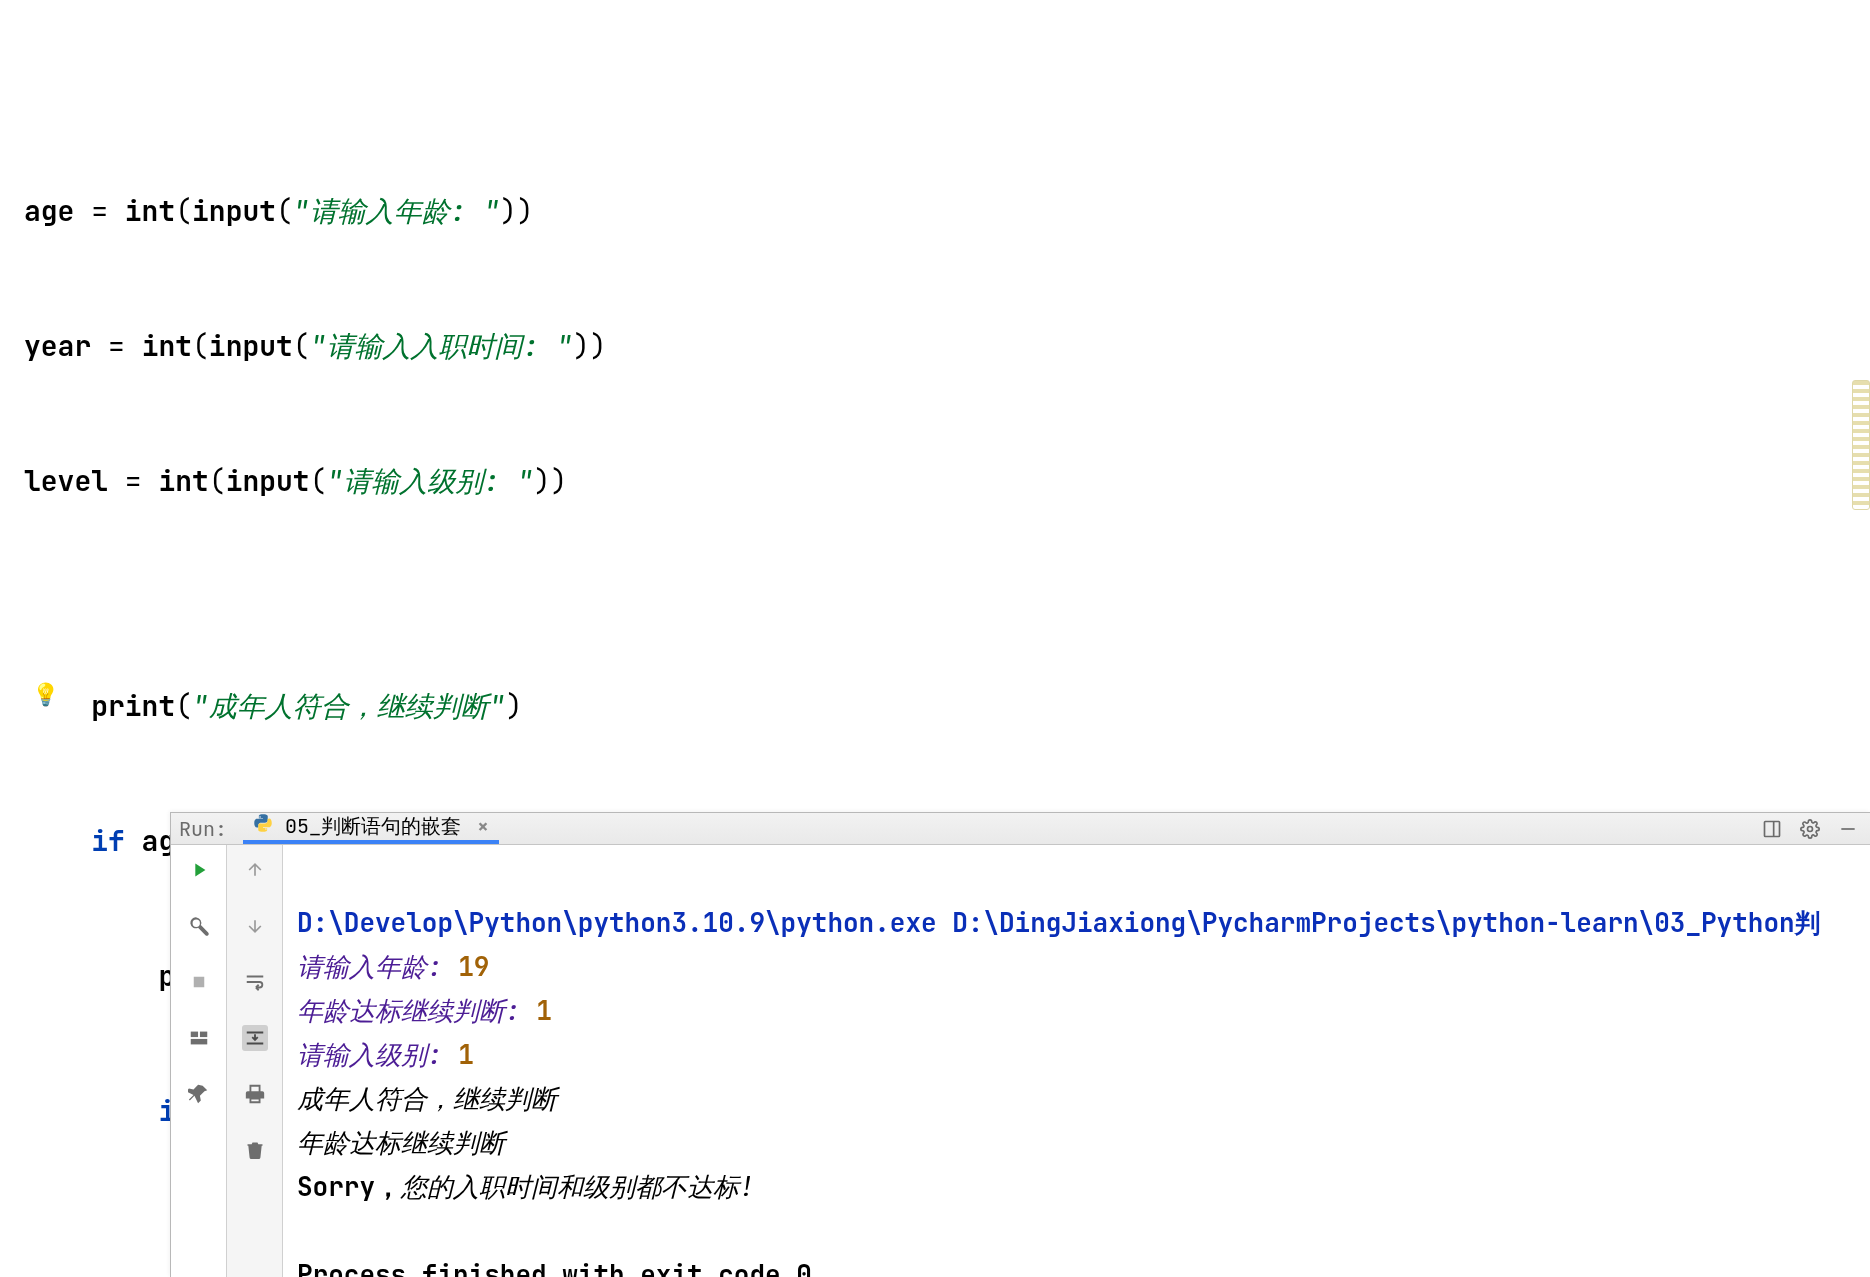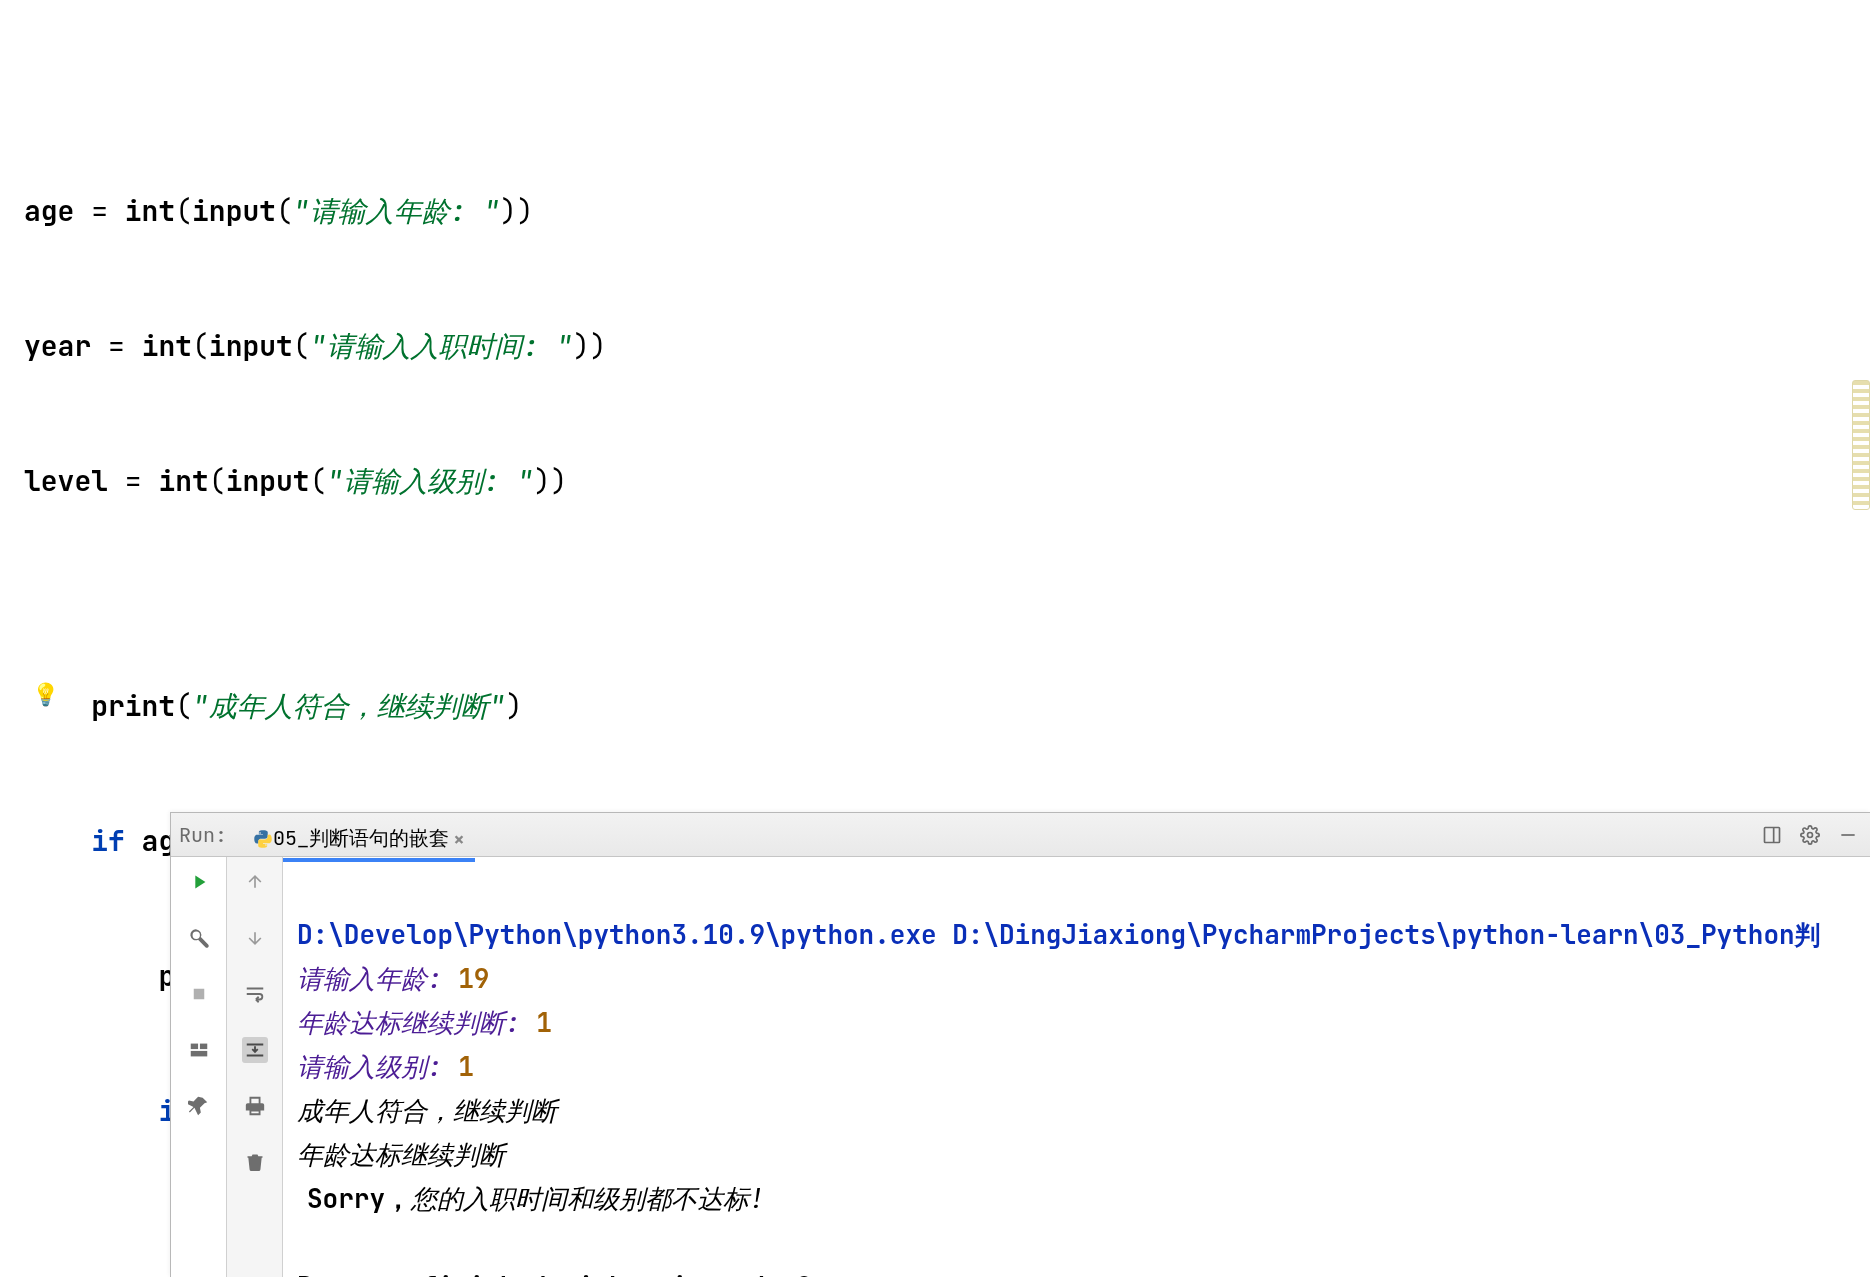--- a/index.html
+++ b/index.html
@@ -58,26 +58,24 @@
     border-bottom: 1px solid #c5c5c5;
     display: flex;
     align-items: center;
     padding: 0 8px;
     font-size: 20px;
     gap: 10px;
   }
   .run-header .run-label { color:#6b6b6b; padding-right:6px; }
   .tab {
     display: flex;
-    align-items: center;
     height: 100%;
     padding: 0 10px;
     border-bottom: 4px solid #3b82f6;
-    gap: 0;
-    margin-top: 12px;
+    gap: 12px;
   }
   .tab .pyicon { display:inline-flex; }
   .tab .close { color:#888; font-weight:bold; padding-left:4px; cursor:pointer; }
   .run-header .spacer { flex:1; }
   .hdr-btn { width:28px; height:28px; display:flex; align-items:center; justify-content:center; color:#6b6b6b; cursor:pointer; }
 
   .run-body { flex:1; display:flex; }
   .gutter-col {
     width:56px;
     border-right:1px solid #d0d0d0;
@@ -96,21 +94,21 @@
     padding: 12px 14px;
     font-size: 26px;
     line-height: 44px;
     white-space: pre;
     overflow: hidden;
   }
   .console .cmd { color:#0a2fb8; font-weight:bold; }
   .console .prompt { color:#4c1d95; font-style: italic; text-align: right; }
   .console .boldval { color:#a16207; font-weight:bold; }
   .console .out-it { color:#000; font-style: italic; }
-  .console .out-bold { color:#000; font-weight:bold;margin-left:10px; }
+  .console .out-bold { color:#000; font-weight:bold; }
   .console .fin { color:#000; font-weight:bold; }
 
   
   .minimap {
     position:absolute;
     right:0;
     top:380px;
     width:18px;
     height:130px;
     background:repeating-linear-gradient(#d6c97a 0 4px, transparent 4px 8px);

